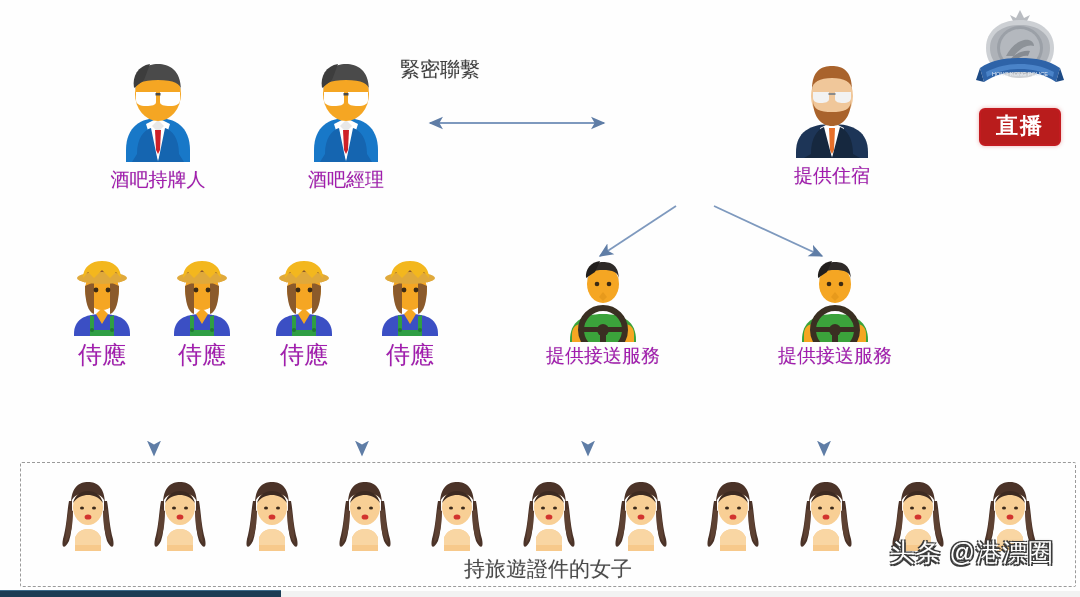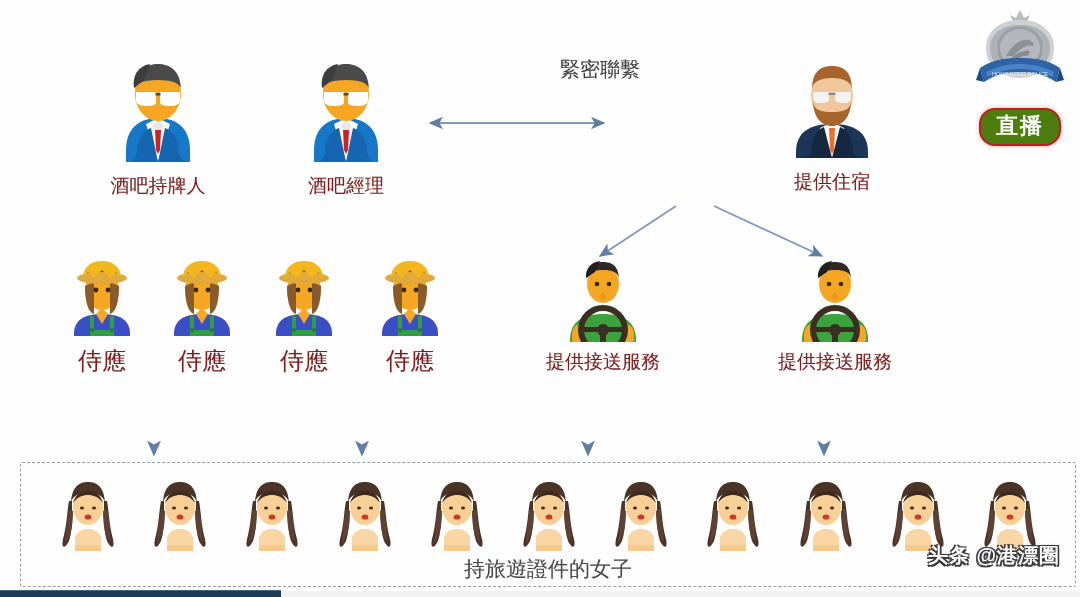--- a/index.html
+++ b/index.html
@@ -9,22 +9,21 @@
     font-family:"Liberation Sans","DejaVu Sans",sans-serif;
     overflow:hidden;
     position:relative;
   }
   #stage{position:absolute;left:0;top:0;width:1080px;height:597px;background:#fefefe;}
 
   
   .node{position:absolute;display:flex;flex-direction:column;align-items:center;}
   .fig{position:relative;}
   .lbl{
-    margin-top:6px;
-    color:#7f1d1d;
+    color:#a21caf;
     font-size:19px;
     line-height:1.1;
     white-space:nowrap;
     text-shadow:0 0 1px rgba(120,120,120,.35);
   }
   .lbl.small{font-size:24px;}
 
   
   .suit{width:96px;height:108px;}
 
@@ -42,21 +41,21 @@
 
   
   .woman{width:66px;height:74px;}
 
   
   #arrows{position:absolute;left:0;top:0;width:1080px;height:597px;pointer-events:none;}
 
   
   .annot{
     position:absolute;
-    text-align:right;
+    text-align:left;
     color:#3f3f3f;
     font-size:20px;
     line-height:1.35;
     white-space:nowrap;
     text-shadow:0 0 1px rgba(120,120,120,.3);
   }
 
   
   .dashbox{
     position:absolute;
@@ -73,37 +72,37 @@
     white-space:nowrap;
     text-shadow:0 0 1px rgba(120,120,120,.35);
   }
 
   
   #logo-wrap{position:absolute;right:8px;top:4px;width:104px;text-align:center;}
   .live-badge{
     margin:4px auto 0;
     width:78px;height:34px;
     border:2px solid #c31b20;
-    border-radius:16px;
-    background:#4d7c0f;
+    border-radius:6px;
+    background:#b91c1c;
     color:#ffffff;
     font-size:22px;
     font-weight:bold;
     line-height:32px;
     letter-spacing:2px;
     box-shadow:0 0 4px rgba(200,30,30,.35);
   }
 
   
   #watermark{
     position:absolute;
-    right:20px;bottom:28px;
+    right:26px;bottom:28px;
     color:#ffffff;
-    font-size:20px;
-    font-weight:bold;
+    font-size:25px;
+    font-weight:normal;
     letter-spacing:1px;
     text-shadow:
       -1.5px -1.5px 0 #3a3a3a, 1.5px -1.5px 0 #3a3a3a,
       -1.5px  1.5px 0 #3a3a3a, 1.5px  1.5px 0 #3a3a3a,
        0 0 3px rgba(0,0,0,.4);
     white-space:nowrap;
   }
 
   
   #progress-track{position:absolute;left:0;bottom:0;width:1080px;height:6px;background:#f2f2f2;}

